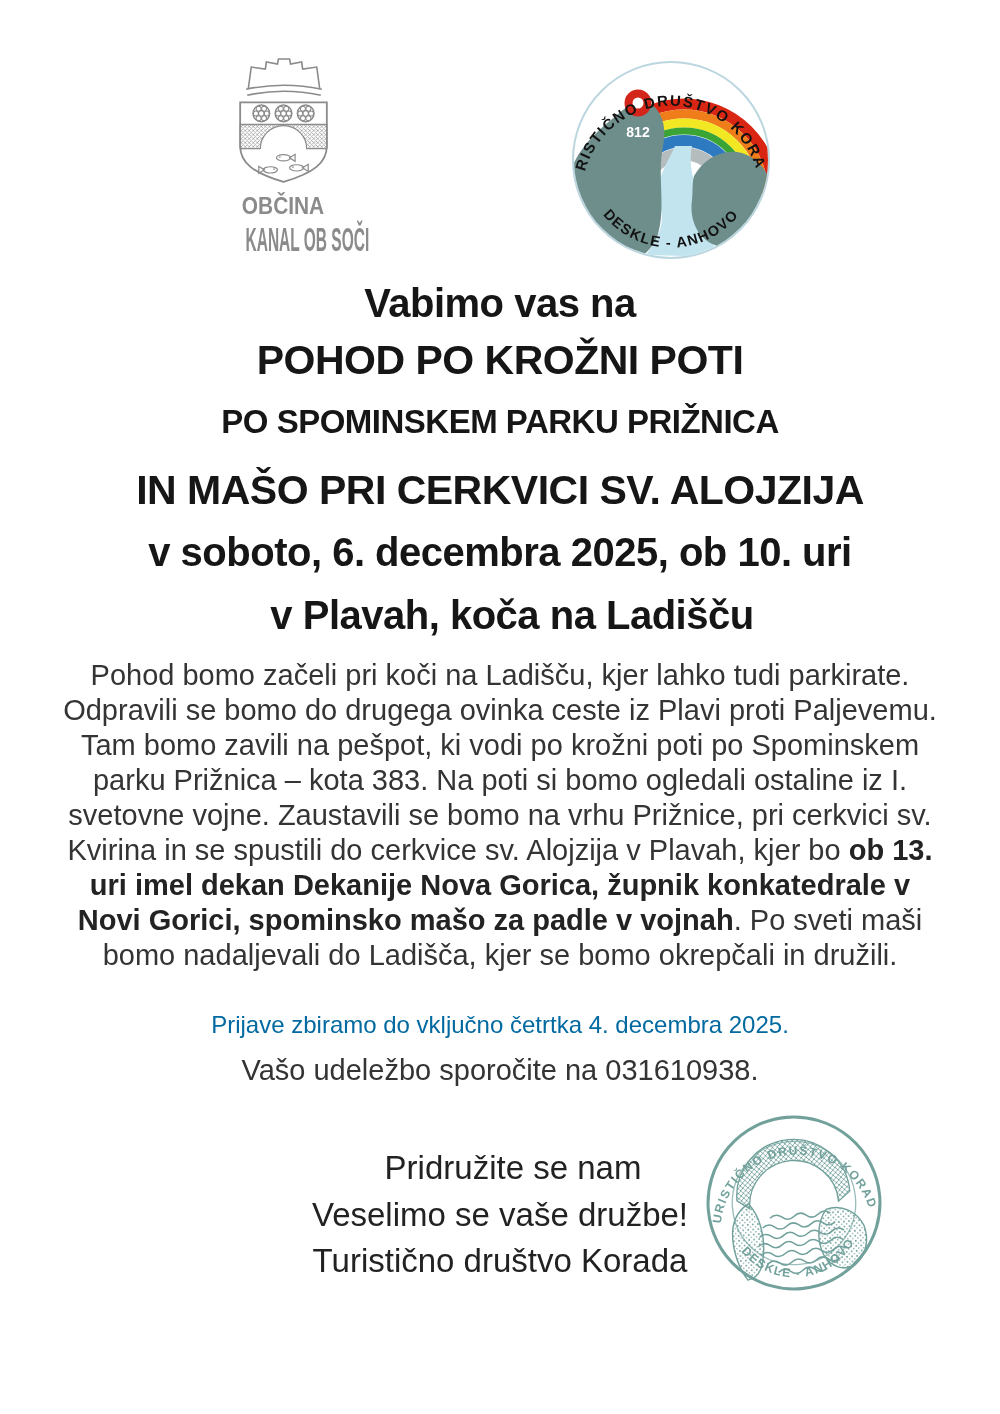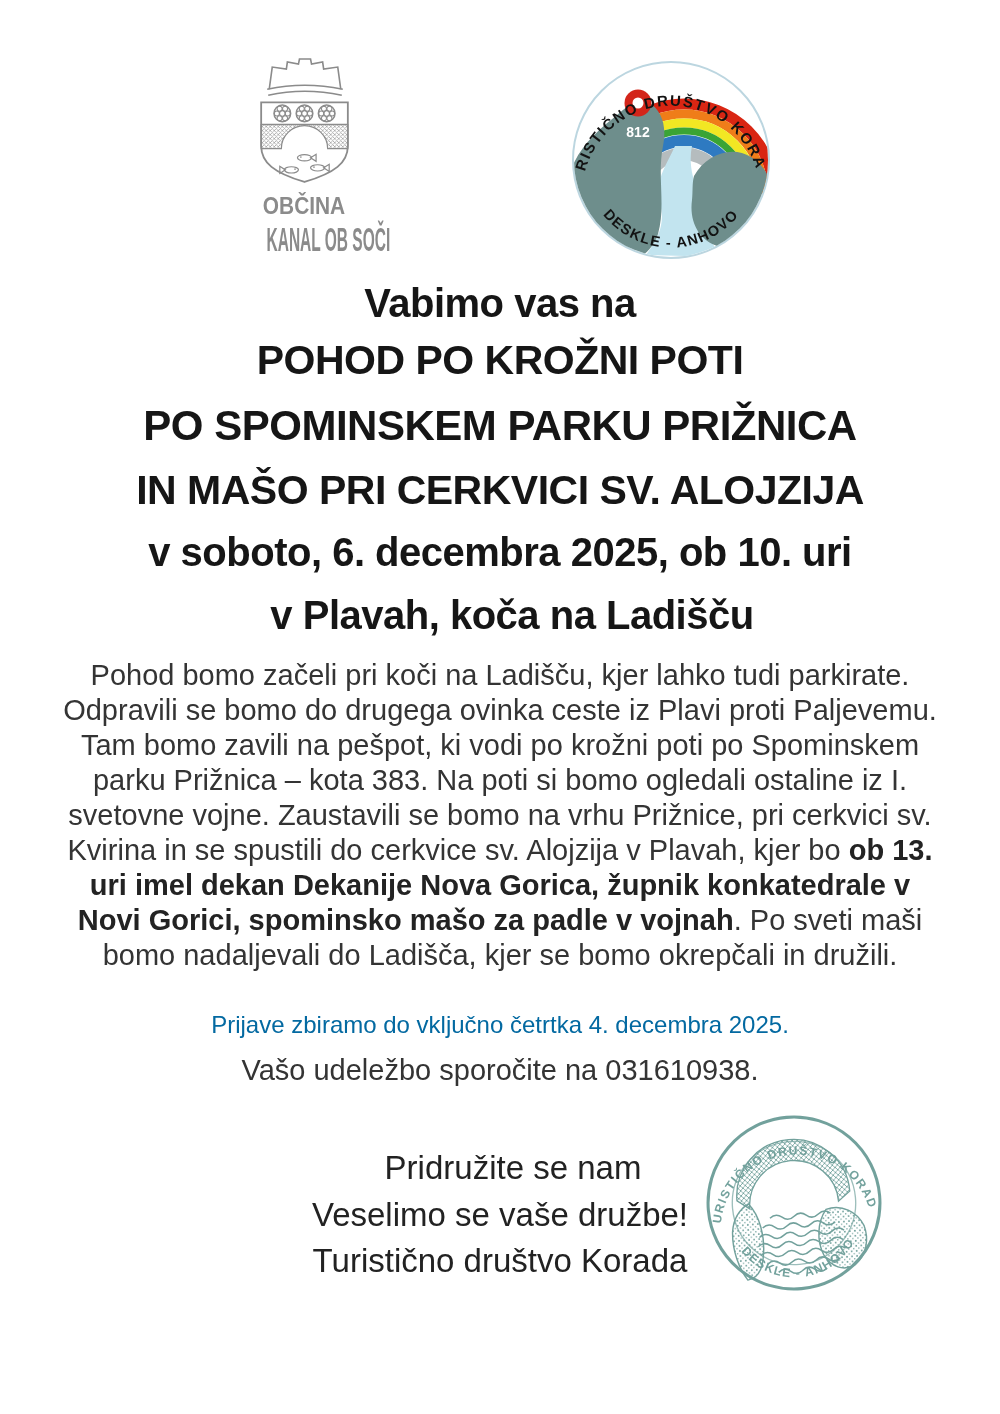--- a/index.html
+++ b/index.html
@@ -4,35 +4,35 @@
 <style>
   html,body { margin:0; padding:0; background:#ffffff; }
   #page {
     position:relative; width:1000px; height:1414px; background:#ffffff;
     font-family:"Liberation Sans", sans-serif; color:#1d1d1d; overflow:hidden;
   }
   .abs { position:absolute; left:0; width:1000px; text-align:center; line-height:1; }
   .h-bold { font-weight:bold; color:#161616; letter-spacing:-0.5px; }
   #intro      { top:283px; font-size:40px; }
   #title1     { top:340px; font-size:41px; }
-  #title2     { top:405px; font-size:42px; }
+  #title2     { top:405px; font-size:33px; }
   #title3     { top:470px; font-size:41px; }
   #datetime   { top:532px; font-size:40px; }
   #location   { top:595px; font-size:40px;padding-left:12px; }
   #body-par   { top:658px; left:62px; width:876px; font-size:29px; line-height:35px;
                 color:#343434; text-align:center; }
   #body-par b { color:#232323; }
   #signup     { top:1013px; font-size:24px; color:#0369a1; }
   #contact    { top:1056px; font-size:29px; color:#343434; }
   #close1     { top:1151px; font-size:33px; color:#222;padding-left:13px; }
   #close2     { top:1198px; font-size:33px; color:#222; }
   #close3     { top:1244px; font-size:33px; color:#222; }
 
   
-  #crest-box { position:absolute; left:229px; top:58px; width:150px; text-align:center; }
+  #crest-box { position:absolute; left:208px; top:58px; width:150px; text-align:center; }
   #crest-box svg { display:block; margin:0 auto; }
   .crest-line { display:block; font-weight:bold; color:#8b8b8b; white-space:nowrap; }
   #crest-l1 { font-size:24px; transform:scale(0.87,1.0); transform-origin:center; margin-top:6px; }
   #crest-l2 { font-size:31px; transform:scale(0.50,1.05); transform-origin:center; margin-top:2px; }
 
   
   #korada-logo { position:absolute; left:568px; top:46px; }
   .logo-arc-top   { font:bold 15px "Liberation Sans",sans-serif; letter-spacing:1.6px; fill:#121212; }
   .logo-arc-bot   { font:bold 14.5px "Liberation Sans",sans-serif; letter-spacing:1.4px; fill:#121212; }
   .marker-num     { font:bold 14px "Liberation Sans",sans-serif; fill:#ffffff; }

